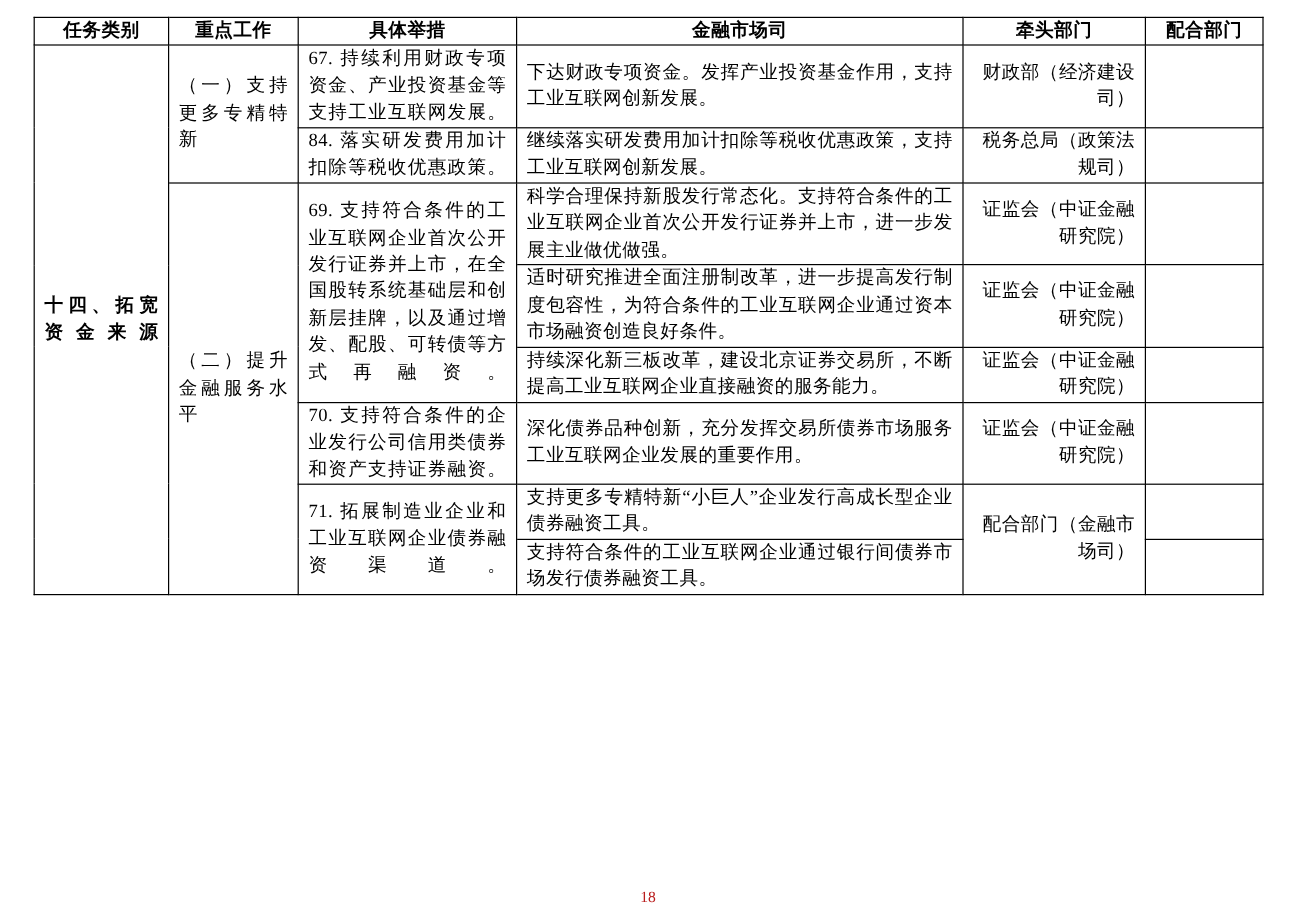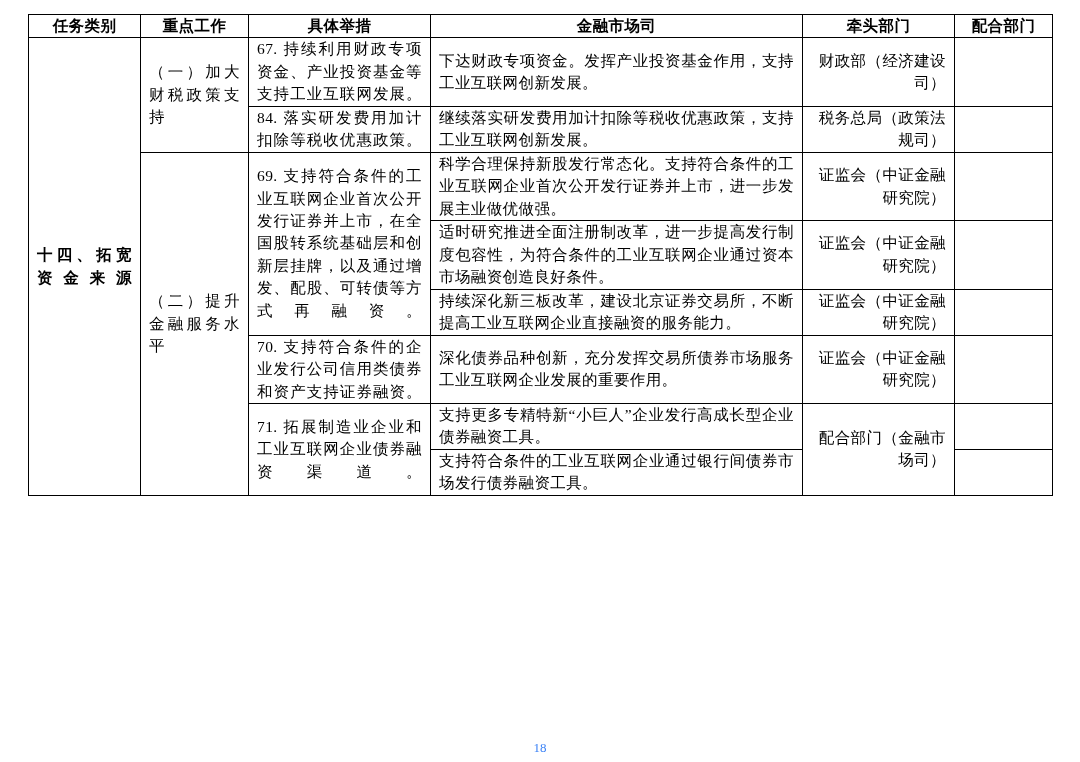--- a/index.html
+++ b/index.html
@@ -86,21 +86,21 @@
   td.blank { }
 
   .page-number {
     position: absolute;
     left: 0;
     top: 740px;
     width: 1080px;
     text-align: center;
     font-size: 13px;
     font-family: "Liberation Serif", serif;
-    color: #3b82f6;
+    color: #b91c1c;
   }
 </style>
 </head>
 <body>
 
 <div class="page">
 
   <table class="doc-table">
     <colgroup>
       <col class="col-a">
@@ -117,21 +117,21 @@
         <th>具体举措</th>
         <th>金融市场司</th>
         <th>牵头部门</th>
         <th>配合部门</th>
       </tr>
     </thead>
     <tbody>
 
       <tr>
         <td class="cat" rowspan="8">十四、拓宽资金来源</td>
-        <td class="keywork" rowspan="2">（一）加大财税政策支持</td>
+        <td class="keywork" rowspan="2">（一）支持更多专精特新</td>
         <td class="measure">67. 持续利用财政专项资金、产业投资基金等支持工业互联网发展。</td>
         <td class="goal">下达财政专项资金。发挥产业投资基金作用，支持工业互联网创新发展。</td>
         <td class="dept">财政部（经济建设司）</td>
         <td class="blank"></td>
       </tr>
 
       <tr>
         <td class="measure">84. 落实研发费用加计扣除等税收优惠政策。</td>
         <td class="goal">继续落实研发费用加计扣除等税收优惠政策，支持工业互联网创新发展。</td>
         <td class="dept">税务总局（政策法规司）</td>

